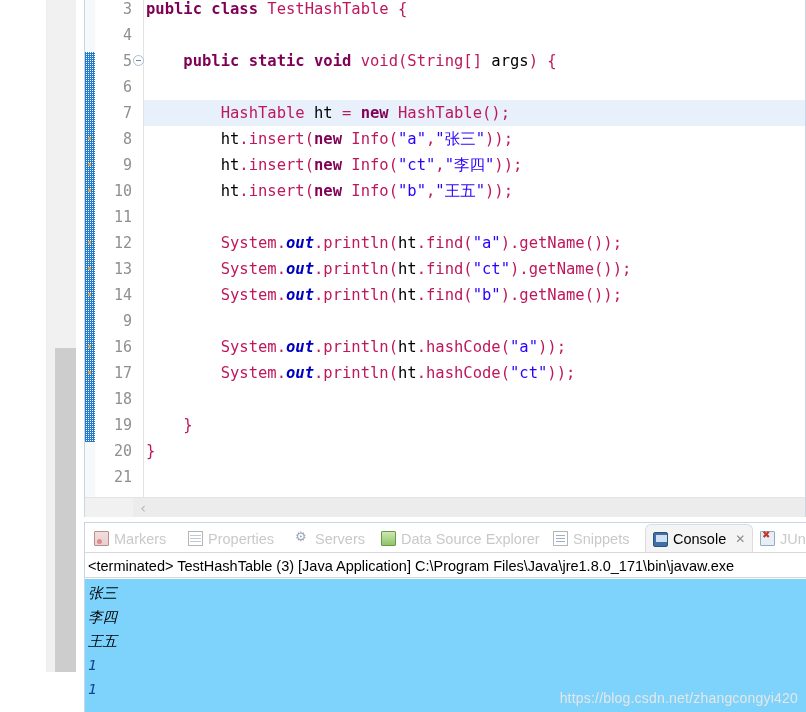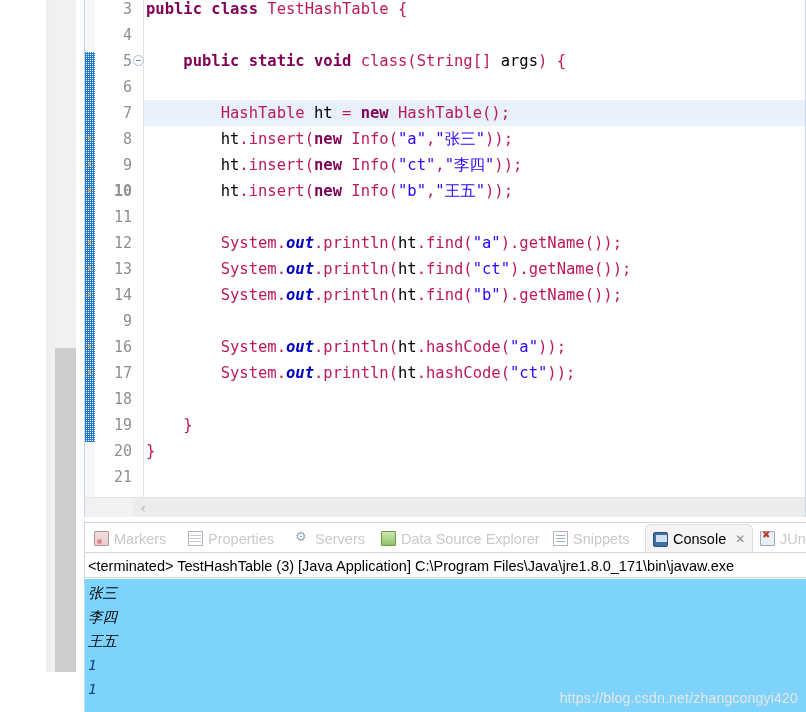--- a/index.html
+++ b/index.html
@@ -252,38 +252,38 @@
 
     <div class="gutter" id="gutter">
         <div class="lnum" style="top: -4px;">3</div>
         <div class="lnum" style="top: 22px;">4</div>
         <div class="lnum" style="top: 48px;">5</div>
         <div class="fold-toggle" style="top: 55px;"></div>
         <div class="lnum" style="top: 74px;">6</div>
         <div class="lnum" style="top: 100px;">7</div>
         <div class="lnum" style="top: 126px;">8</div>
         <div class="lnum" style="top: 152px;">9</div>
-        <div class="lnum" style="top: 178px; font-weight: bold;">10</div>
+        <div class="lnum" style="top: 178px;">10</div>
         <div class="lnum" style="top: 204px;">11</div>
         <div class="lnum" style="top: 230px;">12</div>
         <div class="lnum" style="top: 256px;">13</div>
         <div class="lnum" style="top: 282px;">14</div>
         <div class="lnum" style="top: 308px;">9</div>
         <div class="lnum" style="top: 334px;">16</div>
         <div class="lnum" style="top: 360px;">17</div>
         <div class="lnum" style="top: 386px;">18</div>
         <div class="lnum" style="top: 412px;">19</div>
         <div class="lnum" style="top: 438px;">20</div>
         <div class="lnum" style="top: 464px;">21</div>
       </div>
 
     <div class="code-area" id="code-area">
         <div class="code-line" style="top: -4px;"><span class="kw">public class </span><span class="pln">TestHashTable {</span></div>
         <div class="code-line" style="top: 22px;"><span class="pln"></span></div>
-        <div class="code-line" style="top: 48px;"><span class="pln">    </span><span class="kw">public static void </span><span class="pln">class(</span><span class="pln">String[] </span><span class="loc">args</span><span class="pln">) {</span></div>
+        <div class="code-line" style="top: 48px;"><span class="pln">    </span><span class="kw">public static void </span><span class="pln">void(</span><span class="pln">String[] </span><span class="loc">args</span><span class="pln">) {</span></div>
         <div class="code-line" style="top: 74px;"><span class="pln"></span></div>
         <div class="hl-line" style="top: 100px;"></div>
         <div class="code-line" style="top: 100px;"><span class="pln">        HashTable </span><span class="loc">ht </span><span class="pln">= </span><span class="kw">new </span><span class="pln">HashTable();</span></div>
         <div class="code-line" style="top: 126px;"><span class="pln">        </span><span class="loc">ht</span><span class="pln">.insert(</span><span class="kw">new </span><span class="pln">Info(</span><span class="str">"a"</span><span class="pln">,</span><span class="str">"张三"</span><span class="pln">));</span></div>
         <div class="code-line" style="top: 152px;"><span class="pln">        </span><span class="loc">ht</span><span class="pln">.insert(</span><span class="kw">new </span><span class="pln">Info(</span><span class="str">"ct"</span><span class="pln">,</span><span class="str">"李四"</span><span class="pln">));</span></div>
         <div class="code-line" style="top: 178px;"><span class="pln">        </span><span class="loc">ht</span><span class="pln">.insert(</span><span class="kw">new </span><span class="pln">Info(</span><span class="str">"b"</span><span class="pln">,</span><span class="str">"王五"</span><span class="pln">));</span></div>
         <div class="code-line" style="top: 204px;"><span class="pln"></span></div>
         <div class="code-line" style="top: 230px;"><span class="pln">        System.</span><span class="fld">out</span><span class="pln">.println(</span><span class="loc">ht</span><span class="pln">.find(</span><span class="str">"a"</span><span class="pln">).getName());</span></div>
         <div class="code-line" style="top: 256px;"><span class="pln">        System.</span><span class="fld">out</span><span class="pln">.println(</span><span class="loc">ht</span><span class="pln">.find(</span><span class="str">"ct"</span><span class="pln">).getName());</span></div>
         <div class="code-line" style="top: 282px;"><span class="pln">        System.</span><span class="fld">out</span><span class="pln">.println(</span><span class="loc">ht</span><span class="pln">.find(</span><span class="str">"b"</span><span class="pln">).getName());</span></div>

